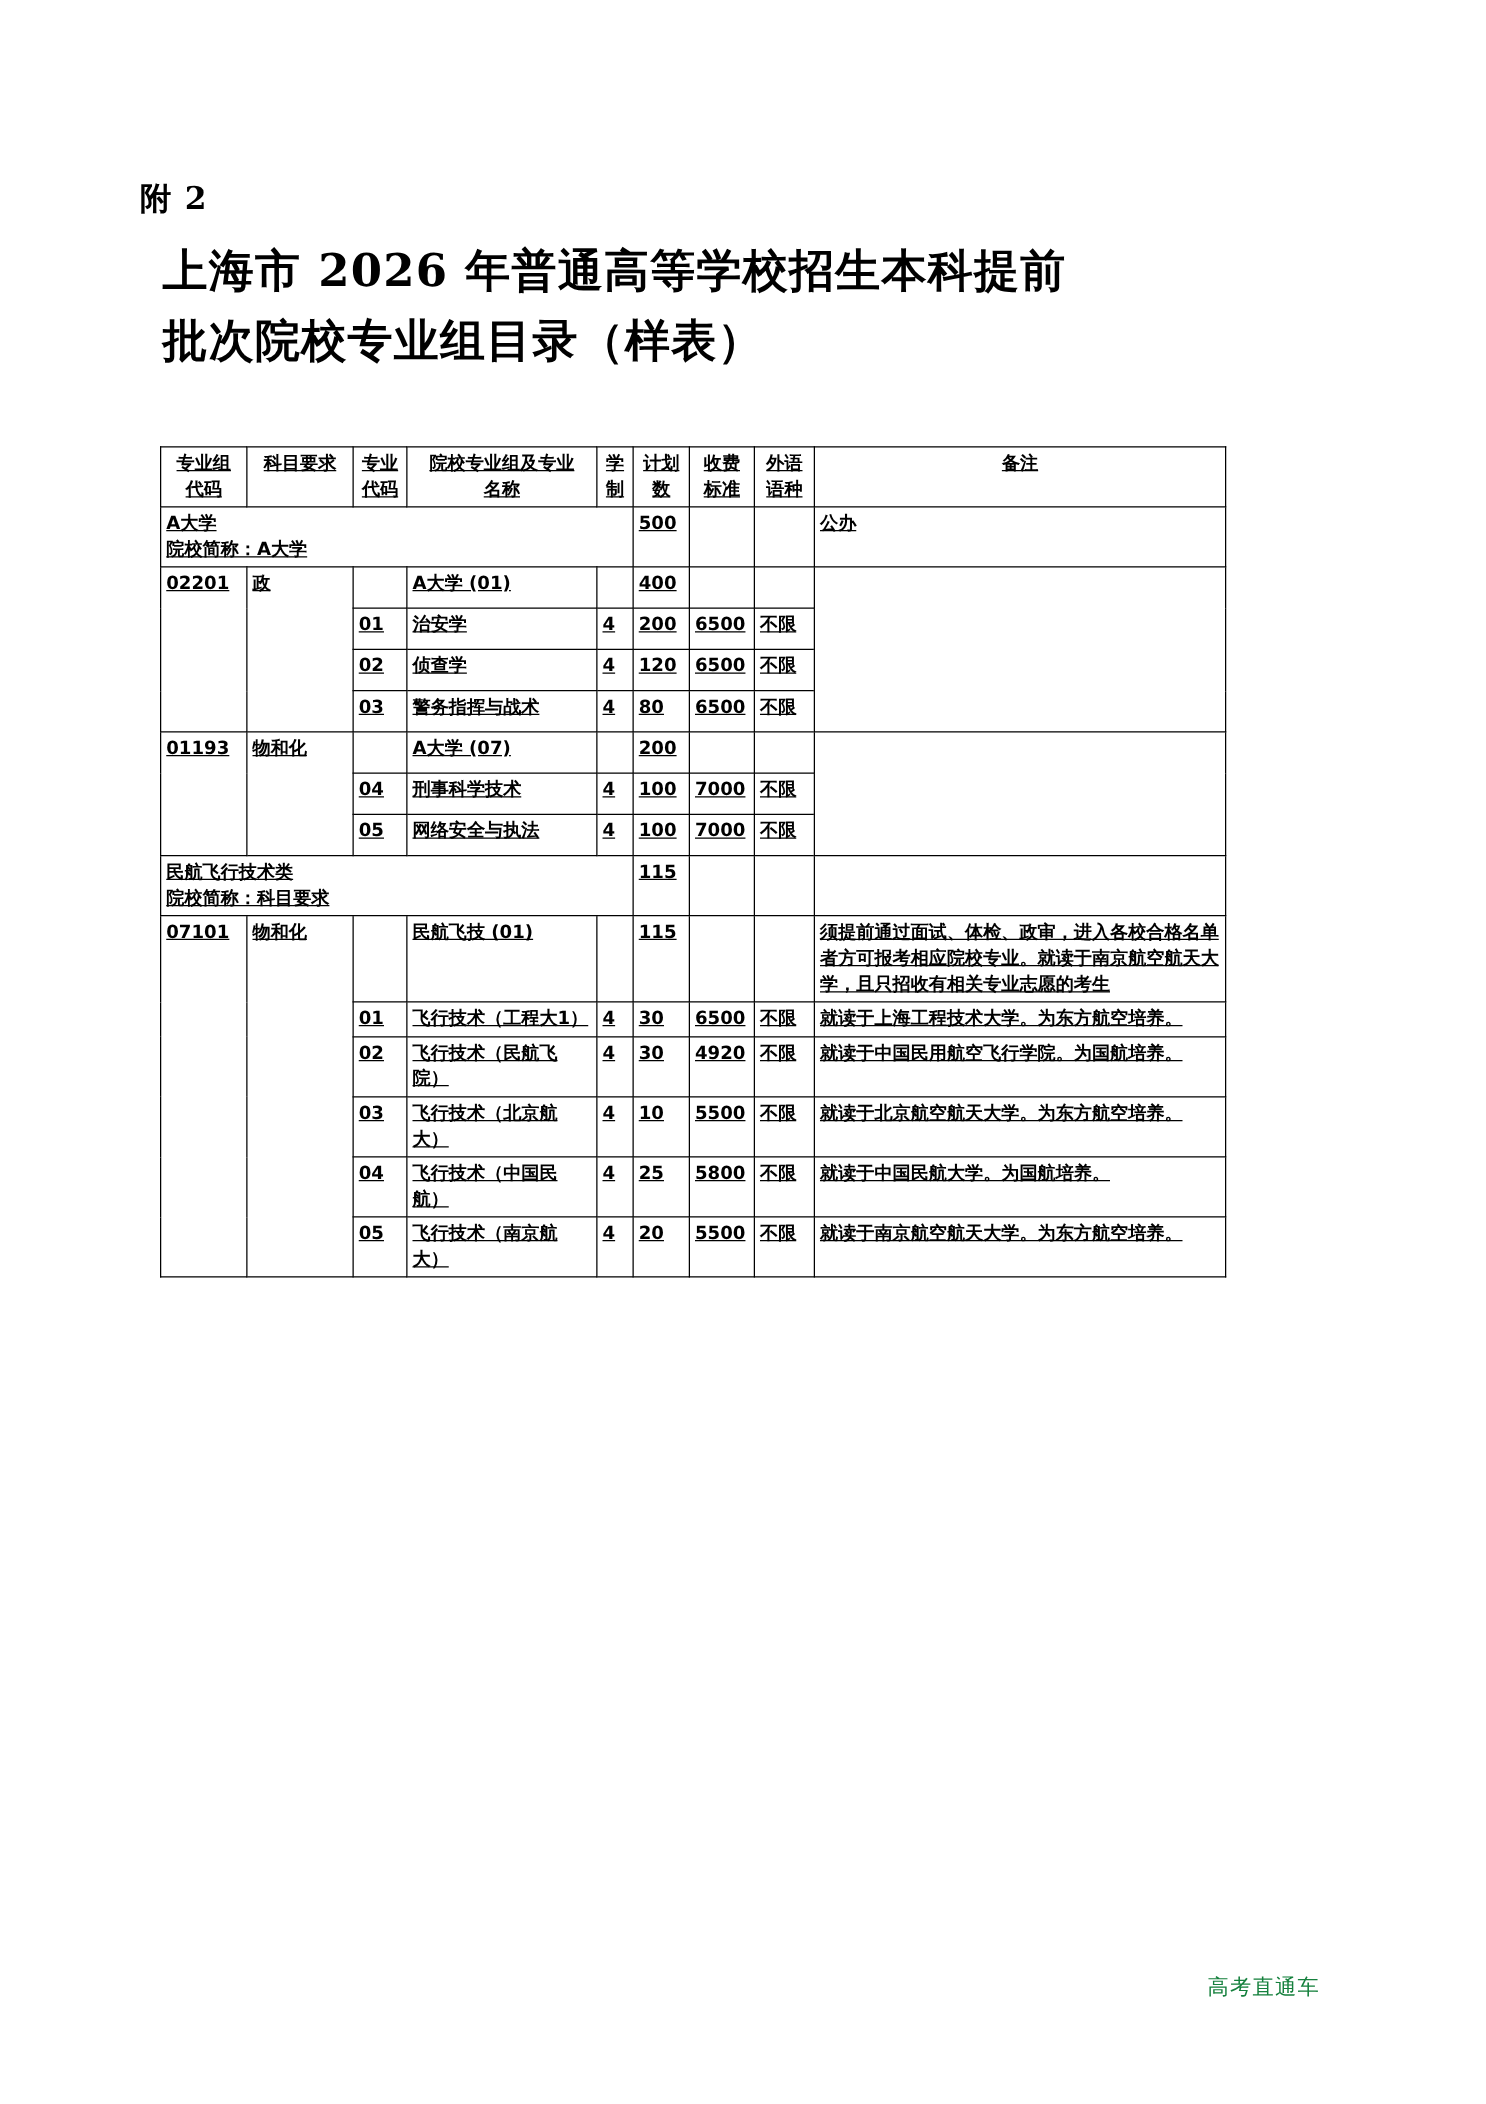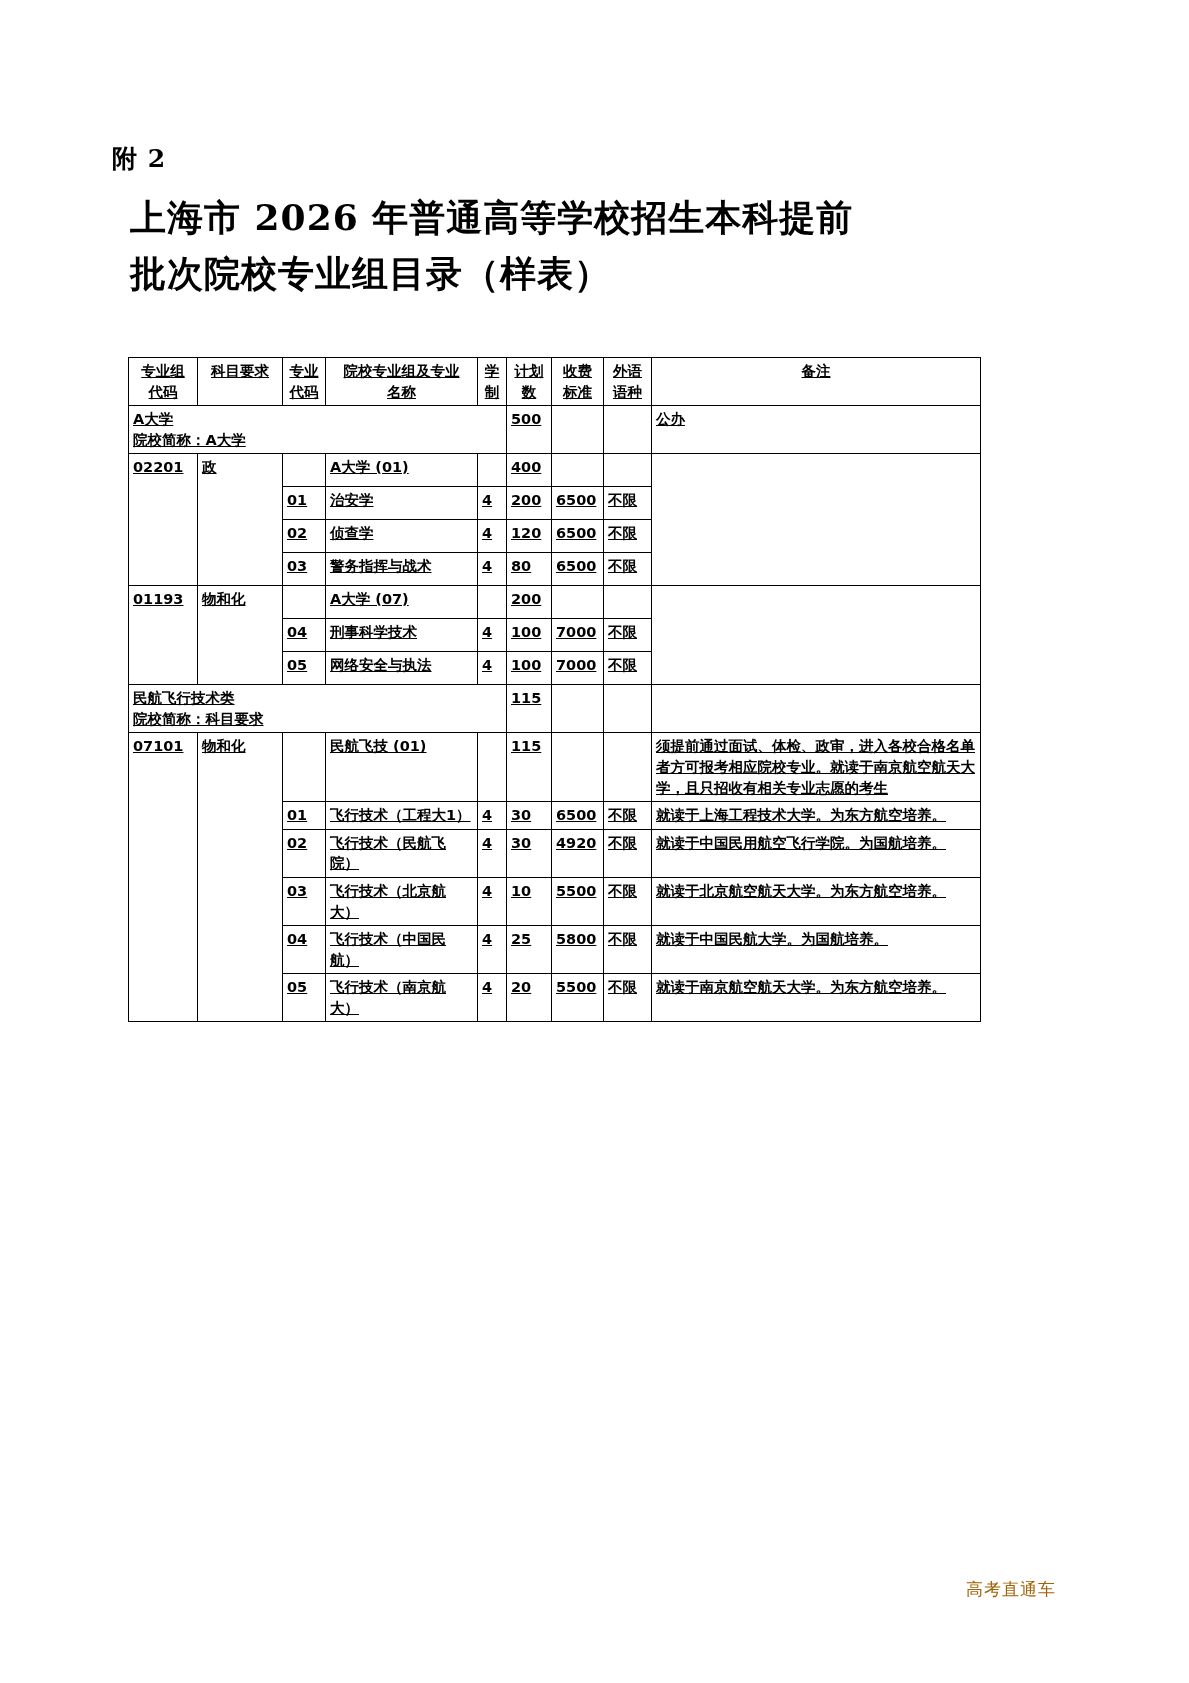--- a/index.html
+++ b/index.html
@@ -95,21 +95,21 @@
 
   tr.data-row td { height: 26px; }
 
   .remark-para { line-height: 1.5; }
 
   .watermark {
     position: absolute;
     left: 966px;
     top: 1578px;
     font-size: 17px;
-    color: #a16207;
+    color: #15803d;
     font-weight: 400;
     letter-spacing: 1px;
     font-family: "DejaVu Sans", "Liberation Sans", sans-serif;
   }
 </style>
 </head>
 <body>
 
 <div class="page">
 

